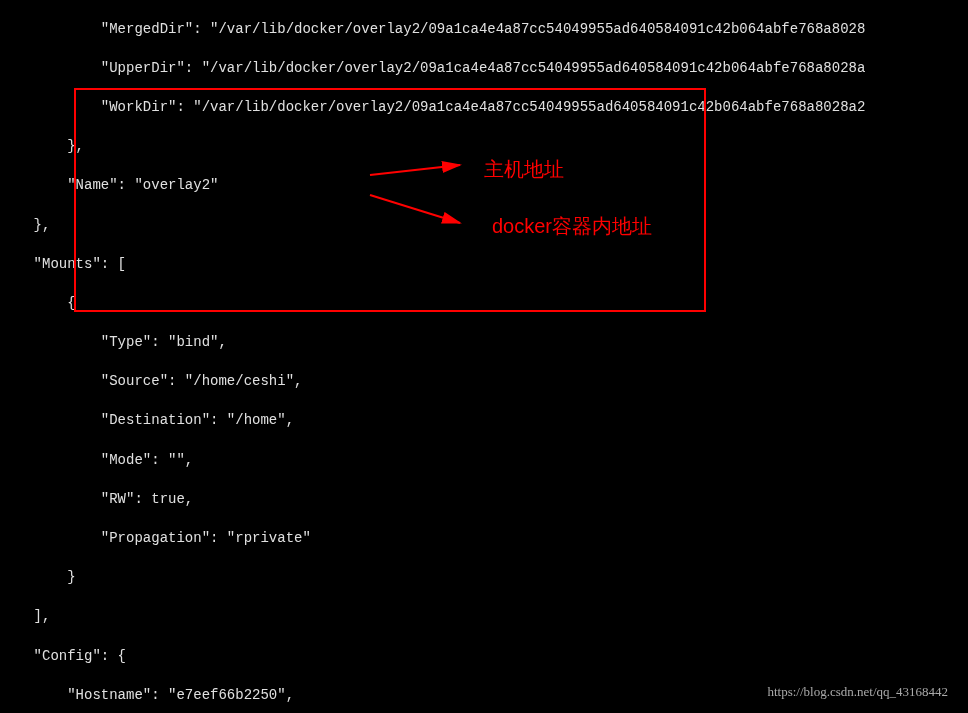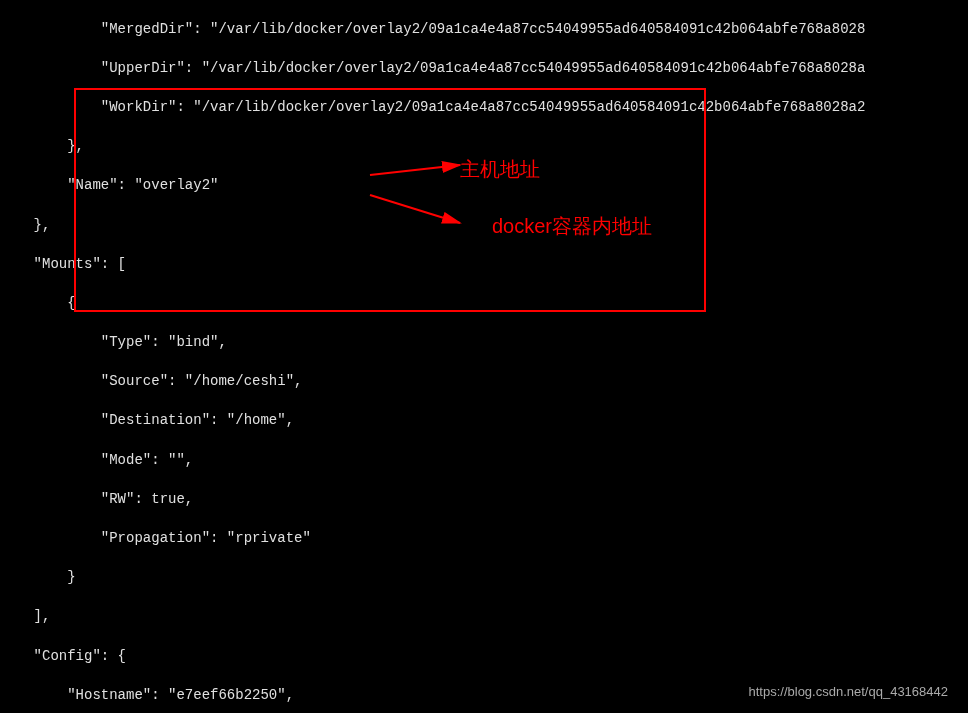--- a/index.html
+++ b/index.html
@@ -38,41 +38,41 @@
     }
     .annotation {
       position: absolute;
       color: #ff0000;
       font-size: 20px;
       font-weight: normal;
       font-family: 'Microsoft YaHei', 'SimHei', sans-serif;
     }
     .annotation-1 {
       top: 155px;
-      left: 460px;
+      left: 484px;
     }
     .annotation-2 {
       top: 212px;
       left: 472px;
       margin-left: 20px;
     }
     .arrow {
       position: absolute;
       pointer-events: none;
     }
     .arrow svg {
       overflow: visible;
     }
     .watermark {
       position: absolute;
       bottom: 12px;
       right: 20px;
       color: #aaa;
       font-size: 13px;
-      font-family: Liberation Sans, sans-serif;
+      font-family: Liberation Serif, serif;
       margin-left: 47px;
     }
   </style>
 </head>
 <body>
 
 <div class="terminal">
 <div class="code-line">            "MergedDir": "/var/lib/docker/overlay2/09a1ca4e4a87cc54049955ad640584091c42b064abfe768a8028</div>
 <div class="code-line">            "UpperDir": "/var/lib/docker/overlay2/09a1ca4e4a87cc54049955ad640584091c42b064abfe768a8028a</div>
 <div class="code-line">            "WorkDir": "/var/lib/docker/overlay2/09a1ca4e4a87cc54049955ad640584091c42b064abfe768a8028a2</div>

